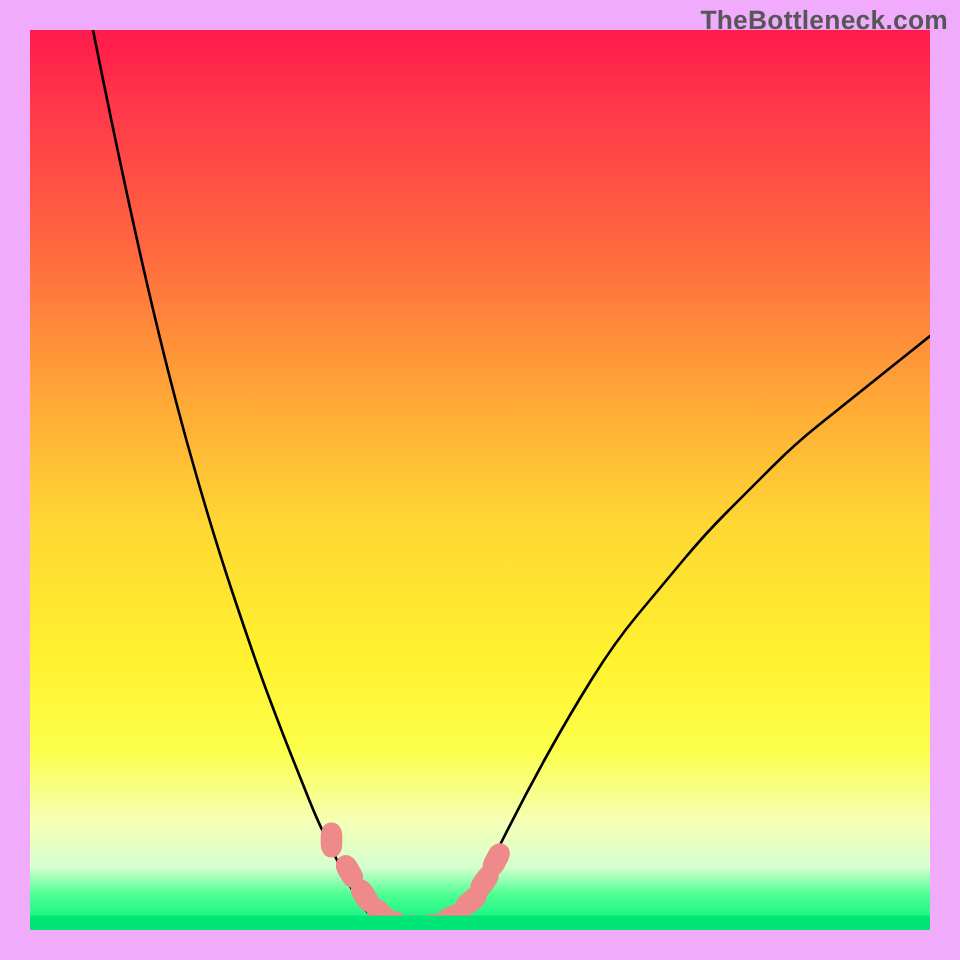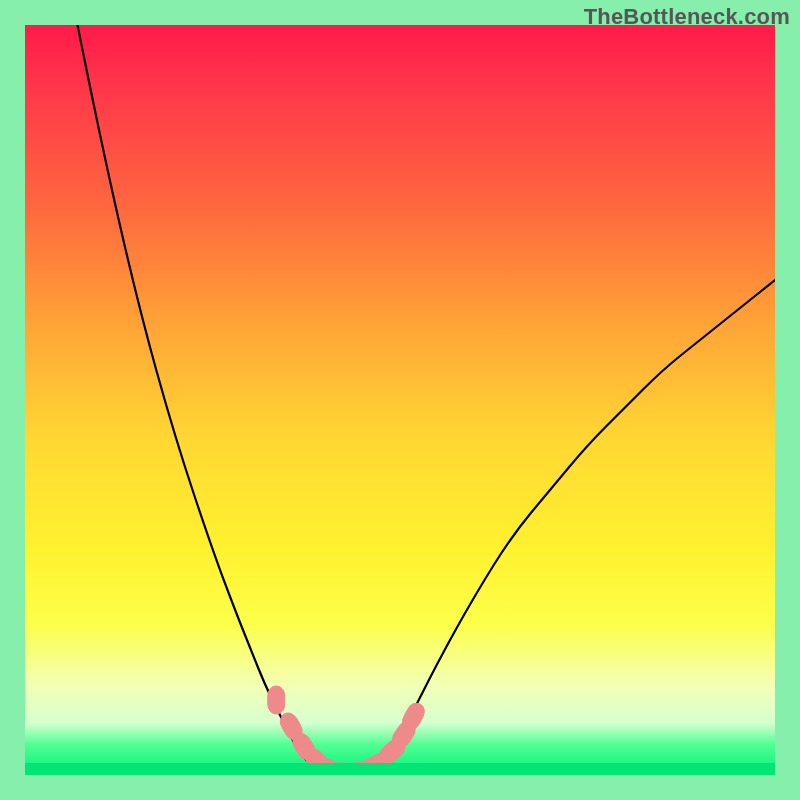--- a/index.html
+++ b/index.html
@@ -1,21 +1,21 @@
 <!DOCTYPE html>
 <html><head>
 <meta charset="utf-8">
 <style>
   * { margin: 0; padding: 0; box-sizing: border-box; }
   html, body { width: 800px; height: 800px; background: #000; overflow: hidden; }
   .stage {
     position: relative;
     width: 800px;
     height: 800px;
-    background: #86efac;
+    background: #f0abfc;
     text-align: center;
   }
   .plot-area {
     position: absolute;
     left: 25px;
     top: 25px;
     width: 750px;
     height: 750px;
     overflow: hidden;
   }

